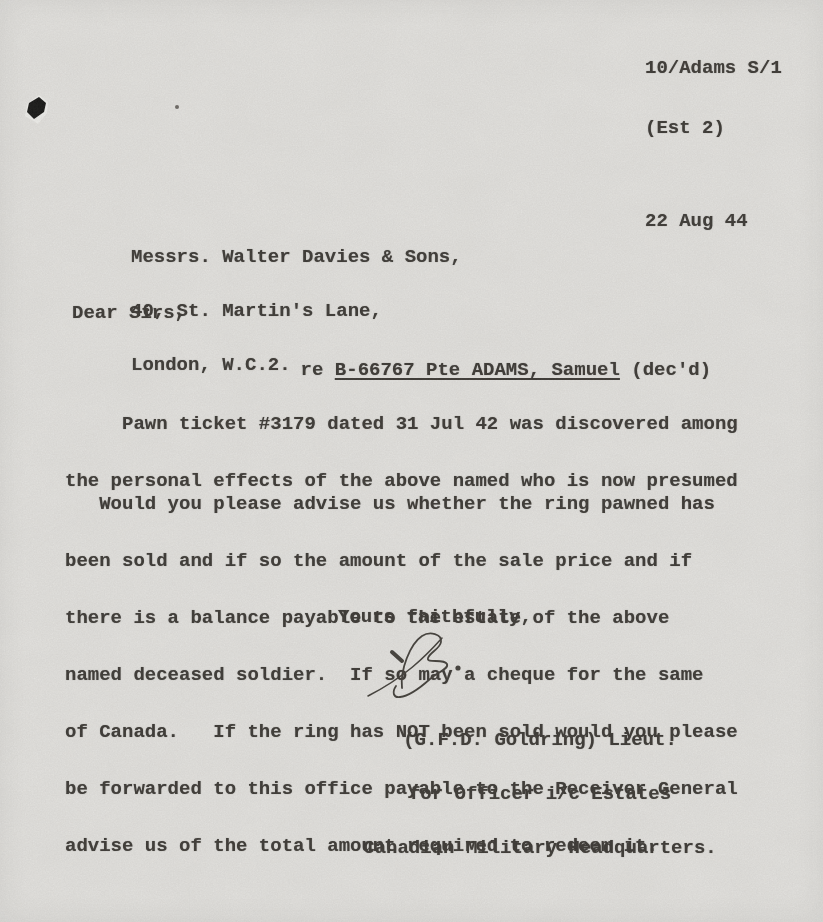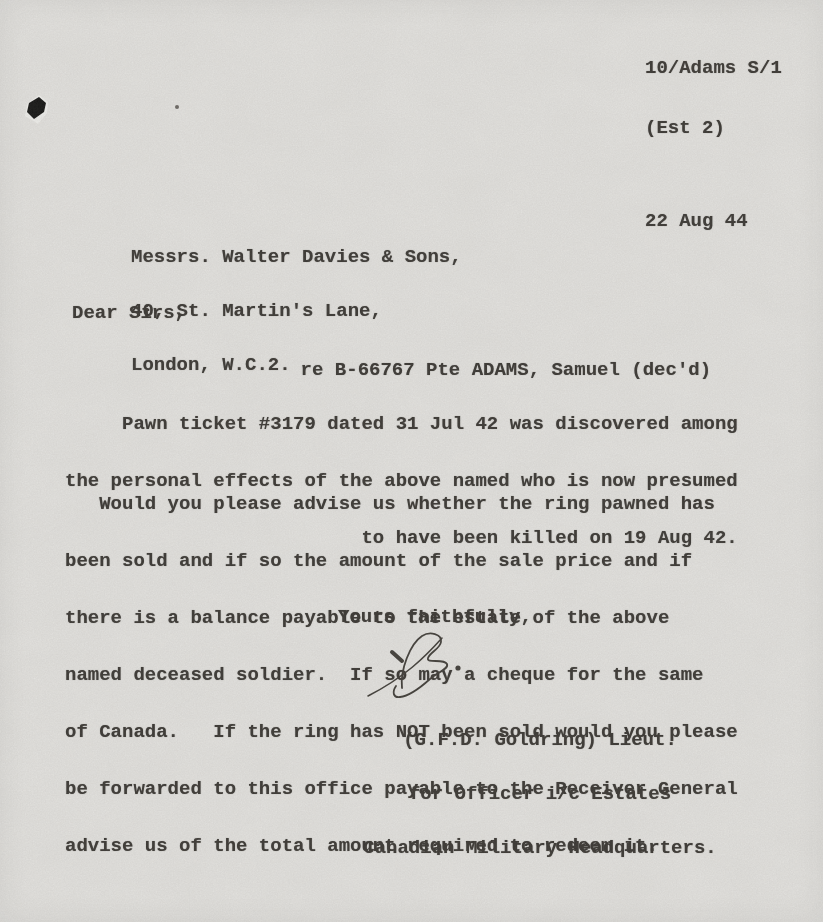--- a/index.html
+++ b/index.html
@@ -23,20 +23,21 @@
     text-shadow:0 0 1px rgba(46,44,40,0.5);
   }
   .lh18{line-height:18px;margin-left:48px;}
   .lh20{line-height:20px;}
   .ref-block{left:645px;top:18px;}
   .date{left:645px;top:212px;font-family:Liberation Mono, monospace;}
   .recipient{left:83px;top:212px;}
   .salutation{left:72px;top:304px;}
   .subject{left:255px;top:342px;}
   .subject .u{
+    text-decoration:underline;
     text-underline-offset:3px;
     text-decoration-thickness:1.5px;
   }
   .para1{left:65px;top:377px;text-align:right;}
   .para2{left:65px;top:457px;}
   .closing{left:338px;top:608px;}
   .sig-svg{left:350px;top:622px;}
   .sig-block{left:262px;top:695px;width:460px;text-align:center;}
   .inkblot{left:18px;top:92px;}
   .speck{
@@ -72,21 +73,20 @@
 
   <div class="abs txt salutation">Dear Sirs,</div>
 
   <div class="abs txt subject">
     <span>re </span><span class="u">B-66767 Pte ADAMS, Samuel</span><span> (dec'd)</span>
   </div>
 
   <div class="abs txt para1">
     <div>    Pawn ticket #3179 dated 31 Jul 42 was discovered among</div>
     <div>the personal effects of the above named who is now presumed</div>
-    <div>to have been killed on 19 Aug 42.</div>
   </div>
 
   <div class="abs txt para2">
     <div>   Would you please advise us whether the ring pawned has</div>
     <div>been sold and if so the amount of the sale price and if</div>
     <div>there is a balance payable to the estate of the above</div>
     <div>named deceased soldier.  If so may a cheque for the same</div>
     <div>of Canada.   If the ring has NOT been sold would you please</div>
     <div>be forwarded to this office payable to the Receiver General</div>
     <div>advise us of the total amount required to redeem it.</div>

